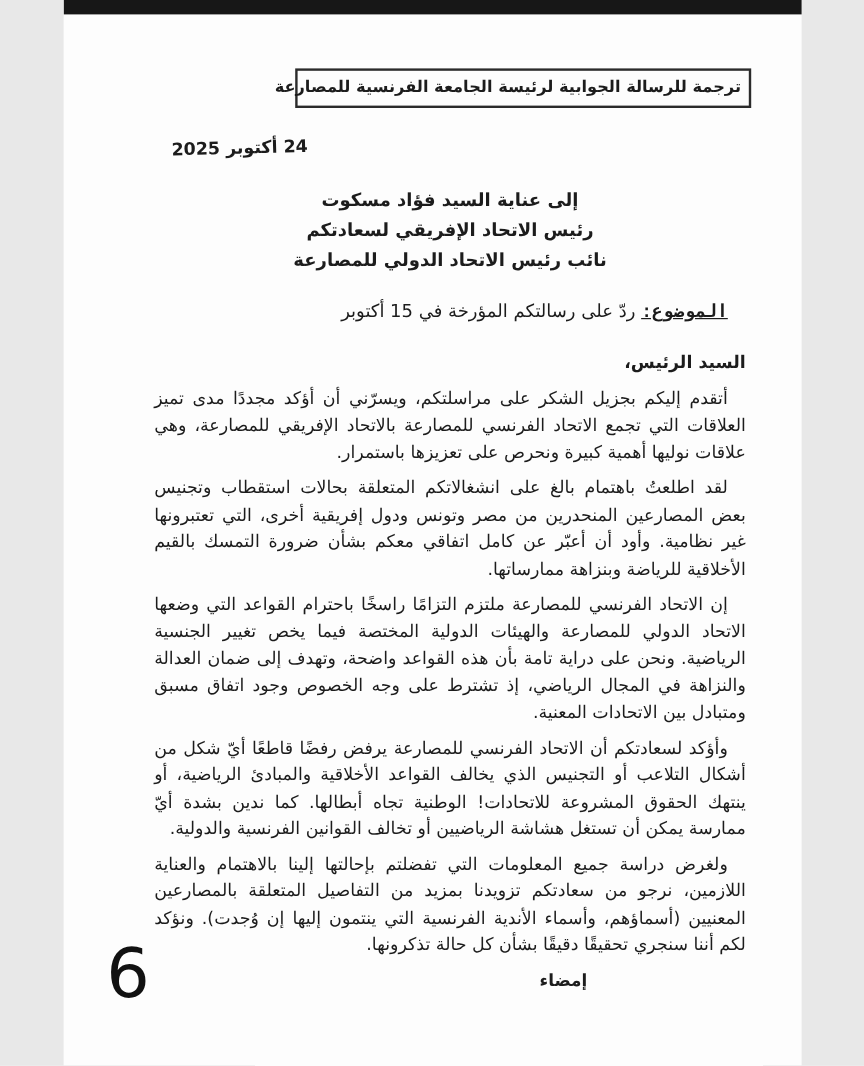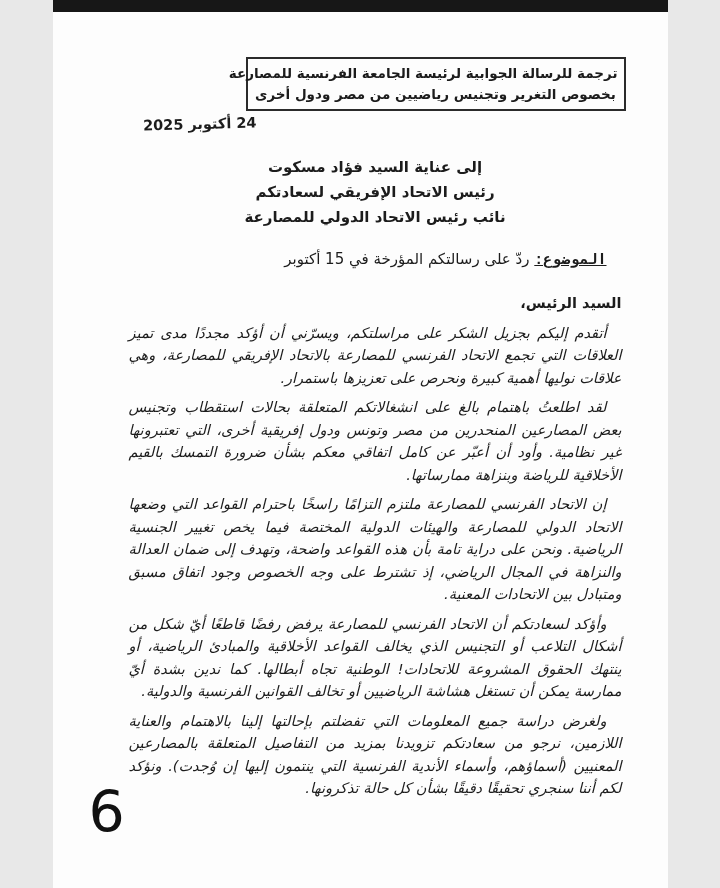--- a/index.html
+++ b/index.html
@@ -62,21 +62,20 @@
     font-size:14.5px;
     line-height:22.5px;
   }
   .salutation {
     font-weight:bold;
     margin:0 0 7px 0;
   }
   .letter-body p.para {
     margin:0 0 7px 0;
     text-indent:15px;
-    font-style:italic;
   }
   .closing-line { margin:0; text-indent:15px; }
   .signature-block {
     position:absolute; top:808px; right:98px;
     width:200px;
     direction:rtl;
     text-align:center;
     font-weight:bold;
     font-size:14px;
     line-height:21px;
@@ -91,21 +90,20 @@
 </style>
 </head>
 <body>
 
 <div class="scan-page">
 
   <div class="top-bar"></div>
 
   <div class="header-box">
     <div>ترجمة للرسالة الجوابية لرئيسة الجامعة الفرنسية للمصارعة</div>
-    <div>بخصوص التغرير وتجنيس رياضيين من مصر ودول أخرى</div>
   </div>
 
   <div class="date-line">24 أكتوبر 2025</div>
 
   <div class="addressee">
     <div>إلى عناية السيد فؤاد مسكوت</div>
     <div>رئيس الاتحاد الإفريقي لسعادتكم</div>
     <div>نائب رئيس الاتحاد الدولي للمصارعة</div>
   </div>
 
@@ -116,17 +114,18 @@
   <div class="letter-body">
     <p class="salutation">السيد الرئيس،</p>
     <p class="para">أتقدم إليكم بجزيل الشكر على مراسلتكم، ويسرّني أن أؤكد مجددًا مدى تميز العلاقات التي تجمع الاتحاد الفرنسي للمصارعة بالاتحاد الإفريقي للمصارعة، وهي علاقات نوليها أهمية كبيرة ونحرص على تعزيزها باستمرار.</p>
     <p class="para">لقد اطلعتُ باهتمام بالغ على انشغالاتكم المتعلقة بحالات استقطاب وتجنيس بعض المصارعين المنحدرين من مصر وتونس ودول إفريقية أخرى، التي تعتبرونها غير نظامية. وأود أن أعبّر عن كامل اتفاقي معكم بشأن ضرورة التمسك بالقيم الأخلاقية للرياضة وبنزاهة ممارساتها.</p>
     <p class="para">إن الاتحاد الفرنسي للمصارعة ملتزم التزامًا راسخًا باحترام القواعد التي وضعها الاتحاد الدولي للمصارعة والهيئات الدولية المختصة فيما يخص تغيير الجنسية الرياضية. ونحن على دراية تامة بأن هذه القواعد واضحة، وتهدف إلى ضمان العدالة والنزاهة في المجال الرياضي، إذ تشترط على وجه الخصوص وجود اتفاق مسبق ومتبادل بين الاتحادات المعنية.</p>
     <p class="para">وأؤكد لسعادتكم أن الاتحاد الفرنسي للمصارعة يرفض رفضًا قاطعًا أيّ شكل من أشكال التلاعب أو التجنيس الذي يخالف القواعد الأخلاقية والمبادئ الرياضية، أو ينتهك الحقوق المشروعة للاتحادات! الوطنية تجاه أبطالها. كما ندين بشدة أيّ ممارسة يمكن أن تستغل هشاشة الرياضيين أو تخالف القوانين الفرنسية والدولية.</p>
     <p class="para">ولغرض دراسة جميع المعلومات التي تفضلتم بإحالتها إلينا بالاهتمام والعناية اللازمين، نرجو من سعادتكم تزويدنا بمزيد من التفاصيل المتعلقة بالمصارعين المعنيين (أسماؤهم، وأسماء الأندية الفرنسية التي ينتمون إليها إن وُجدت). ونؤكد لكم أننا سنجري تحقيقًا دقيقًا بشأن كل حالة تذكرونها.</p>
   </div>
 
   <div class="signature-block">
+    <div>إمضاء</div>
   </div>
 
   <div class="page-number">6</div>
 
 </div>
 
 </body></html>

